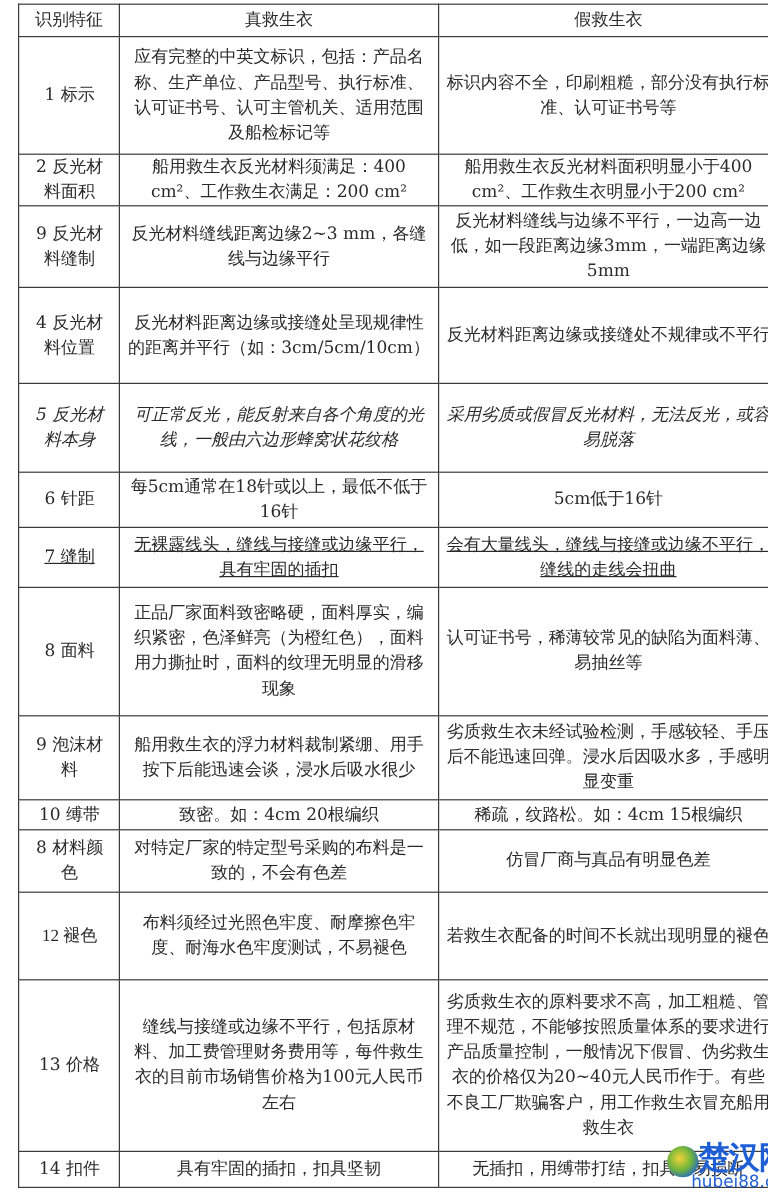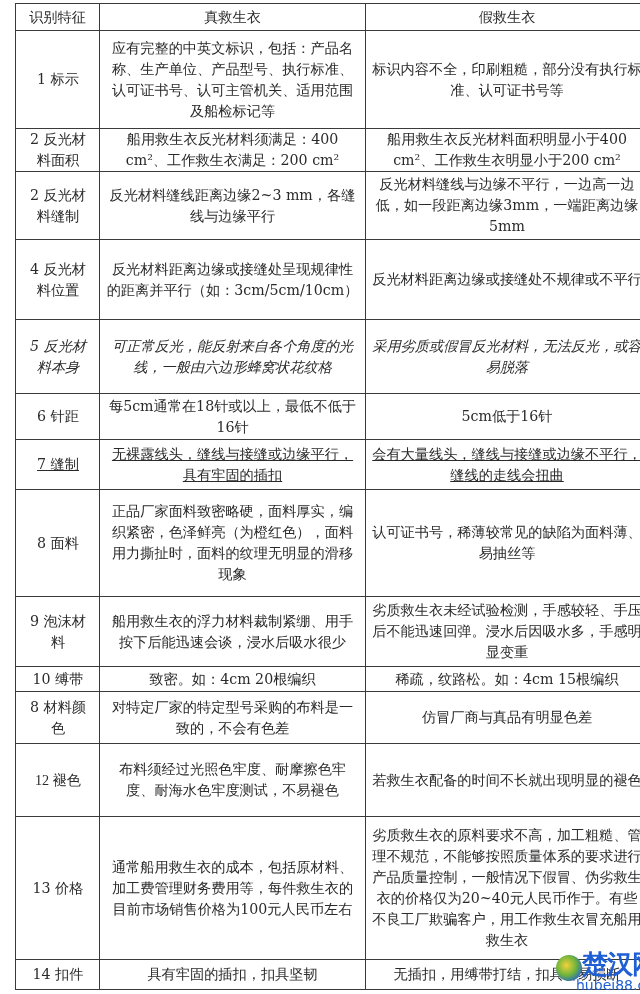--- a/index.html
+++ b/index.html
@@ -40,21 +40,21 @@
         <td class="feat">1 标示</td>
         <td>应有完整的中英文标识，包括：产品名称、生产单位、产品型号、执行标准、认可证书号、认可主管机关、适用范围及船检标记等</td>
         <td>标识内容不全，印刷粗糙，部分没有执行标准、认可证书号等</td>
       </tr>
       <tr style="height: 42px;">
         <td class="feat">2 反光材料面积</td>
         <td>船用救生衣反光材料须满足：400 cm²、工作救生衣满足：200 cm²</td>
         <td>船用救生衣反光材料面积明显小于400 cm²、工作救生衣明显小于200 cm²</td>
       </tr>
       <tr style="height: 68px;">
-        <td class="feat">2 反光材料缝制</td>
+        <td class="feat">9 反光材料缝制</td>
         <td>反光材料缝线距离边缘2~3 mm，各缝线与边缘平行</td>
         <td>反光材料缝线与边缘不平行，一边高一边低，如一段距离边缘3mm，一端距离边缘5mm</td>
       </tr>
       <tr style="height: 80px;">
         <td class="feat">4 反光材料位置</td>
         <td>反光材料距离边缘或接缝处呈现规律性的距离并平行（如：3cm/5cm/10cm）</td>
         <td>反光材料距离边缘或接缝处不规律或不平行</td>
       </tr>
       <tr style="height: 74px; font-style: italic;">
         <td class="feat">5 反光材料本身</td>
@@ -91,21 +91,21 @@
         <td>对特定厂家的特定型号采购的布料是一致的，不会有色差</td>
         <td>仿冒厂商与真品有明显色差</td>
       </tr>
       <tr style="height: 73px; font-family: Liberation Serif, serif;">
         <td class="feat">12 褪色</td>
         <td>布料须经过光照色牢度、耐摩擦色牢度、耐海水色牢度测试，不易褪色</td>
         <td>若救生衣配备的时间不长就出现明显的褪色</td>
       </tr>
       <tr style="height: 143px;">
         <td class="feat">13 价格</td>
-        <td>通常船用救生衣的成本，包括原材料、加工费管理财务费用等，每件救生衣的目前市场销售价格为100元人民币左右</td>
+        <td>缝线与接缝或边缘不平行，包括原材料、加工费管理财务费用等，每件救生衣的目前市场销售价格为100元人民币左右</td>
         <td>劣质救生衣的原料要求不高，加工粗糙、管理不规范，不能够按照质量体系的要求进行产品质量控制，一般情况下假冒、伪劣救生衣的价格仅为20~40元人民币作于。有些不良工厂欺骗客户，用工作救生衣冒充船用救生衣</td>
       </tr>
       <tr style="height: 30px;">
         <td class="feat">14 扣件</td>
         <td>具有牢固的插扣，扣具坚韧</td>
         <td>无插扣，用缚带打结，扣具容易损断</td>
       </tr>
     </tbody>
 </table>
 

